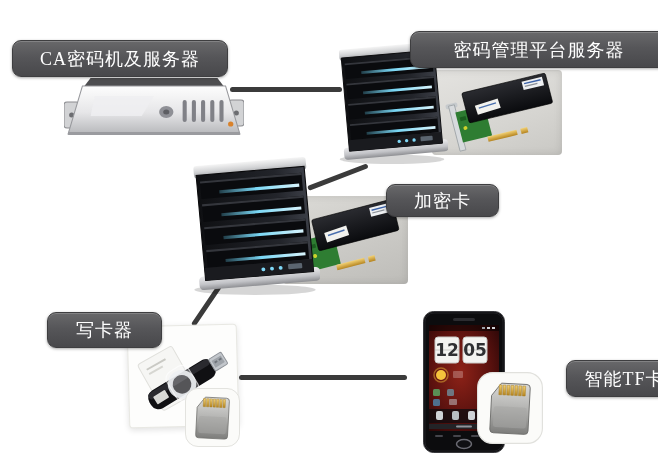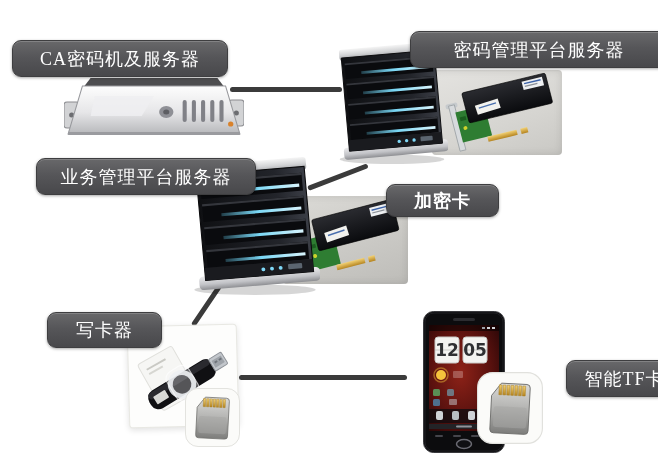--- a/index.html
+++ b/index.html
@@ -271,24 +271,21 @@
       <use href="#sdShape"></use>
     </svg>
   </div>
 
   <div class="label" style="left:12px;top:40px;width:216px;height:37px;">
     <span>CA密码机及服务器</span>
   </div>
   <div class="label" style="left:410px;top:31px;width:258px;height:37px;">
     <span>密码管理平台服务器</span>
   </div>
-  <div class="label" style="left:36px;top:158px;width:220px;height:37px;">
-    <span>业务管理平台服务器</span>
-  </div>
-  <div class="label" style="left:386px;top:184px;width:113px;height:33px;font-weight:bold;">
+  <div class="label" style="left:386px;top:184px;width:113px;height:33px;">
     <span>加密卡</span>
   </div>
   <div class="label" style="left:47px;top:312px;width:115px;height:36px;text-align:right;">
     <span>写卡器</span>
   </div>
   <div class="label" style="left:530px;top:360px;width:117px;height:37px;margin-left:36px;">
     <span>智能TF卡</span>
   </div>
 
 </div>

